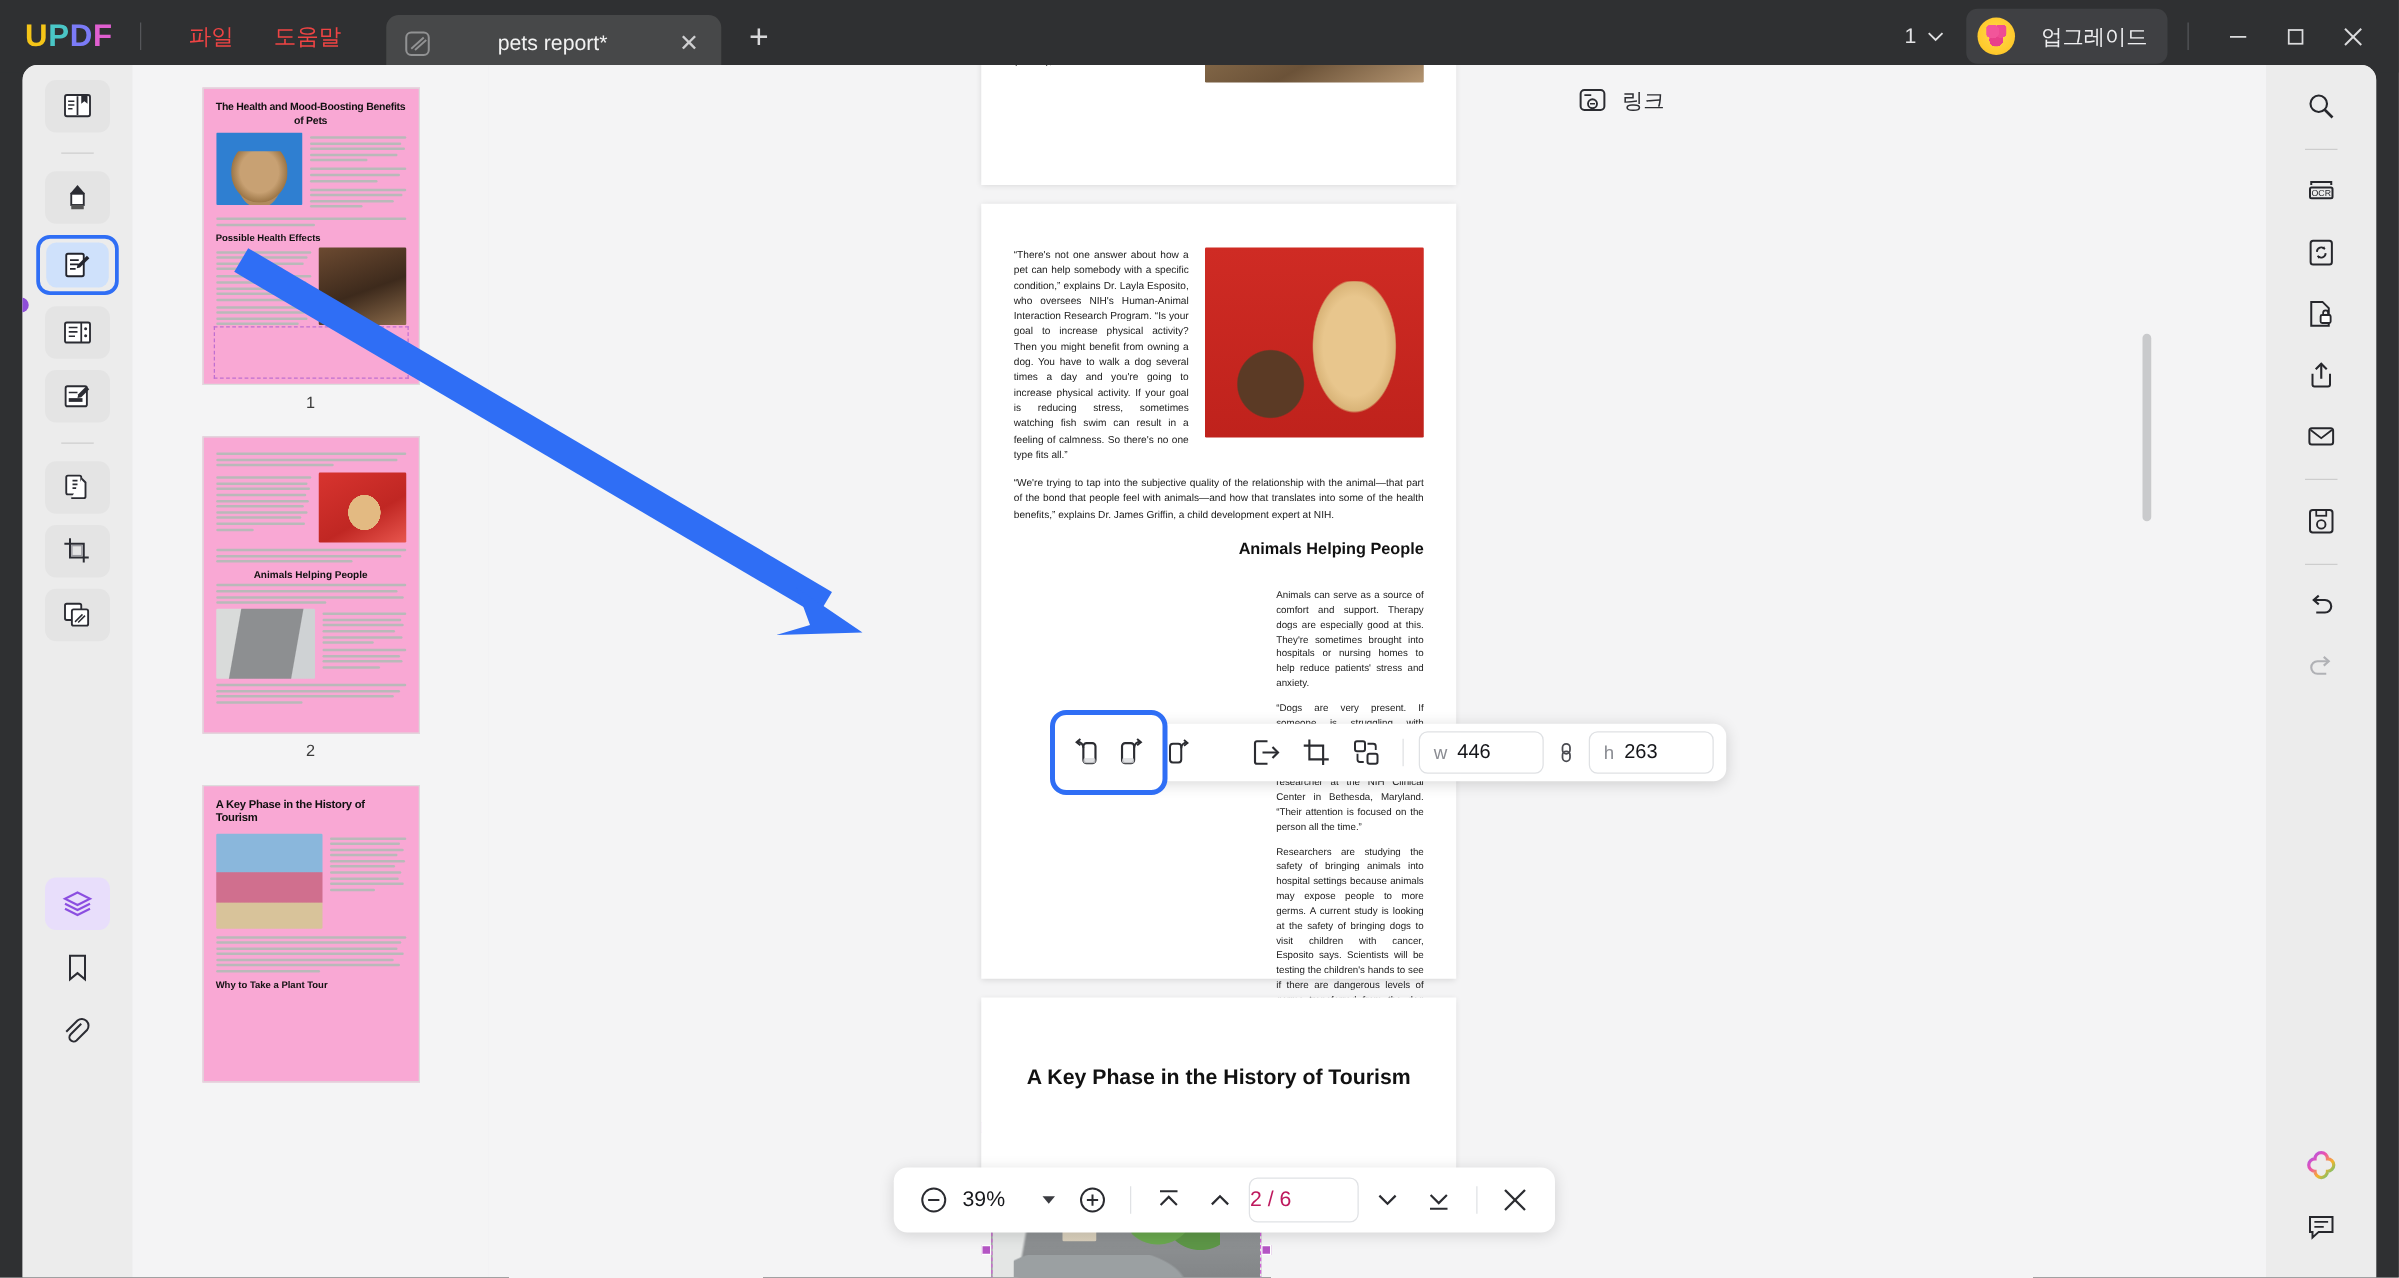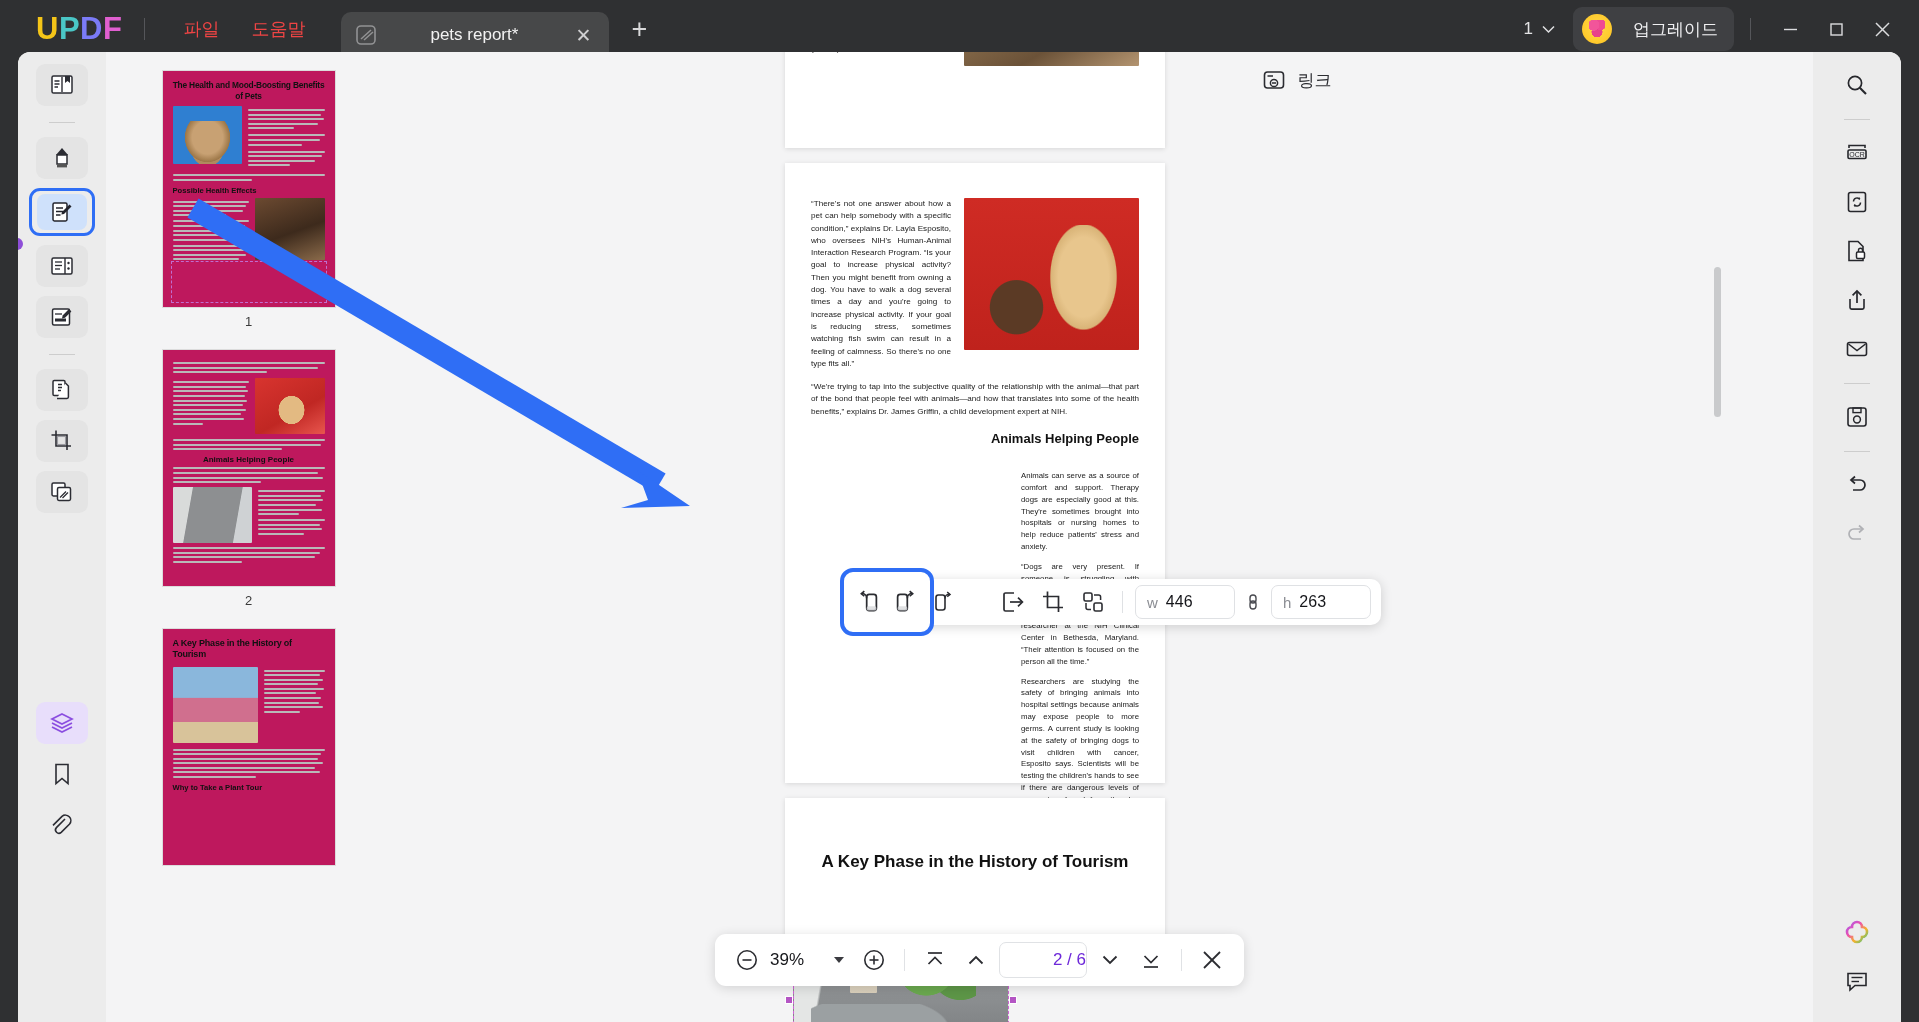--- a/index.html
+++ b/index.html
@@ -10,21 +10,21 @@
     color: #e8e8e8;
     -webkit-font-smoothing: antialiased;
   }
   .app { position: relative; width: 1919px; height: 1022px; background: #2f3032; }
 
   
   .titlebar {
     position: absolute; left: 0; top: 0; width: 1919px; height: 58px;
     background: #2f3032; display: flex; align-items: center;
   }
-  .logo { margin-left: 36px; font-size: 31px; font-weight: bold; letter-spacing: .5px; }
+  .logo { margin-left: 20px; font-size: 25px; font-weight: bold; letter-spacing: .5px; }
   .logo .u { color: #f5c518; } .logo .p { color: #4ac6c6; }
   .logo .d { color: #7b7bf7; } .logo .f { color: #e05fd0; }
   .title-sep { width: 1px; height: 22px; background: #55565a; margin: 0 22px; }
   .menu-item {
     font-size: 18px; color: #ef4444; padding: 6px 16px; border-radius: 6px; cursor: default;
   }
 
   .tab {
     margin-left: 20px; height: 46px; min-width: 268px; background: #474849;
     border-radius: 10px 10px 0 0; display: flex; align-items: center;
@@ -90,21 +90,21 @@
     border-radius: 50%; background: #8e4ed8;
   }
 
   
   .thumbs {
     position: absolute; left: 88px; top: 0; width: 285px; height: 970px;
     background: #f4f4f5; overflow: hidden; padding-top: 10px;
   }
   .thumb-wrap { width: 100%; display: flex; flex-direction: column; align-items: center; }
   .thumb {
-    width: 174px; background: #be185d; border: 1px solid #dcdcdc; margin-top: 8px;
+    width: 174px; background: #f9a8d4; border: 1px solid #dcdcdc; margin-top: 8px;
     position: relative; overflow: hidden; padding: 9px 10px;
   }
   .thumb.t1 { height: 238px; }
   .thumb.t2 { height: 238px; }
   .thumb.t3 { height: 238px; }
   .thumb-num { font-size: 13px; color: #3b3b3b; margin: 6px 0 12px; }
   .th-title { font-size: 8.4px; font-weight: bold; color: #111; text-align: center; line-height: 1.25; letter-spacing: -.2px;}
   .th-h2 { font-size: 7.6px; font-weight: bold; color: #111; margin: 5px 0 3px; }
   .th-lines { margin-top: 3px; }
   .th-line { height: 2px; background: #b9b9b9; margin-bottom: 2.6px; border-radius: 1px; }
@@ -221,21 +221,21 @@
     position: absolute; left: 697px; bottom: 36px; height: 52px;
     background: #fff; border-radius: 11px; box-shadow: 0 2px 12px rgba(0,0,0,.14);
     display: flex; align-items: center; padding: 0 14px; gap: 5px; z-index: 45;
   }
   .pb-btn { width: 36px; height: 36px; border-radius: 7px; display:flex; align-items:center; justify-content:center; color:#2b2c31;}
   .zoom-val { font-size: 17px; color: #15161a; min-width: 52px; }
   .caret { width:0;height:0;border-left:5px solid transparent;border-right:5px solid transparent;border-top:6px solid #3a3b40;}
   .pb-sep { width: 1px; height: 22px; background: #e0e2e5; margin: 0 7px; }
   .page-field {
     min-width: 88px; height: 36px; border: 1px solid #e0e2e5; border-radius: 7px;
-    display: flex; align-items: center; justify-content: flex-end; font-size: 17px; color: #6d28d9;
+    display: flex; align-items: center; justify-content: flex-start; font-size: 17px; color: #be185d;
   }
 
   
   .rail-right {
     position: absolute; right: 0; top: 0; width: 88px; height: 970px;
     background: #ececec; display: flex; flex-direction: column; align-items: center;
     padding-top: 12px;
   }
   .rr-btn { width: 48px; height: 42px; border-radius: 9px; display:flex; align-items:center; justify-content:center; color:#26272c; margin-bottom: 7px;}
   .rr-divider { width: 26px; height: 1px; background: #cdcdcd; margin: 6px 0 12px; }

